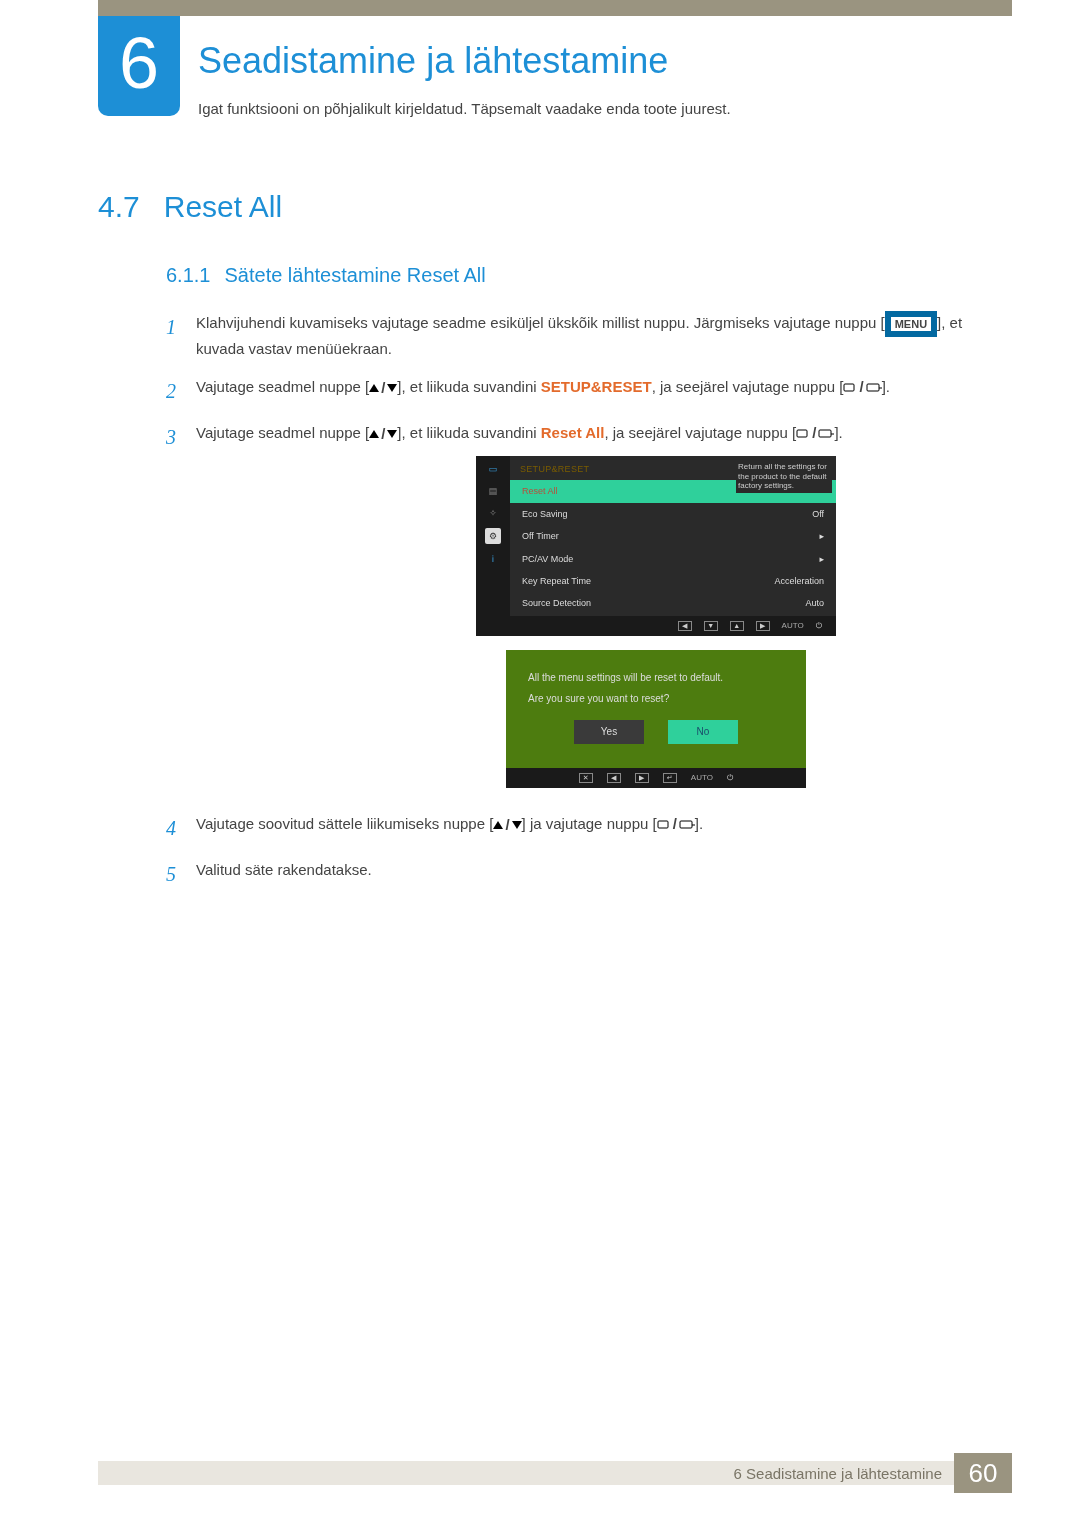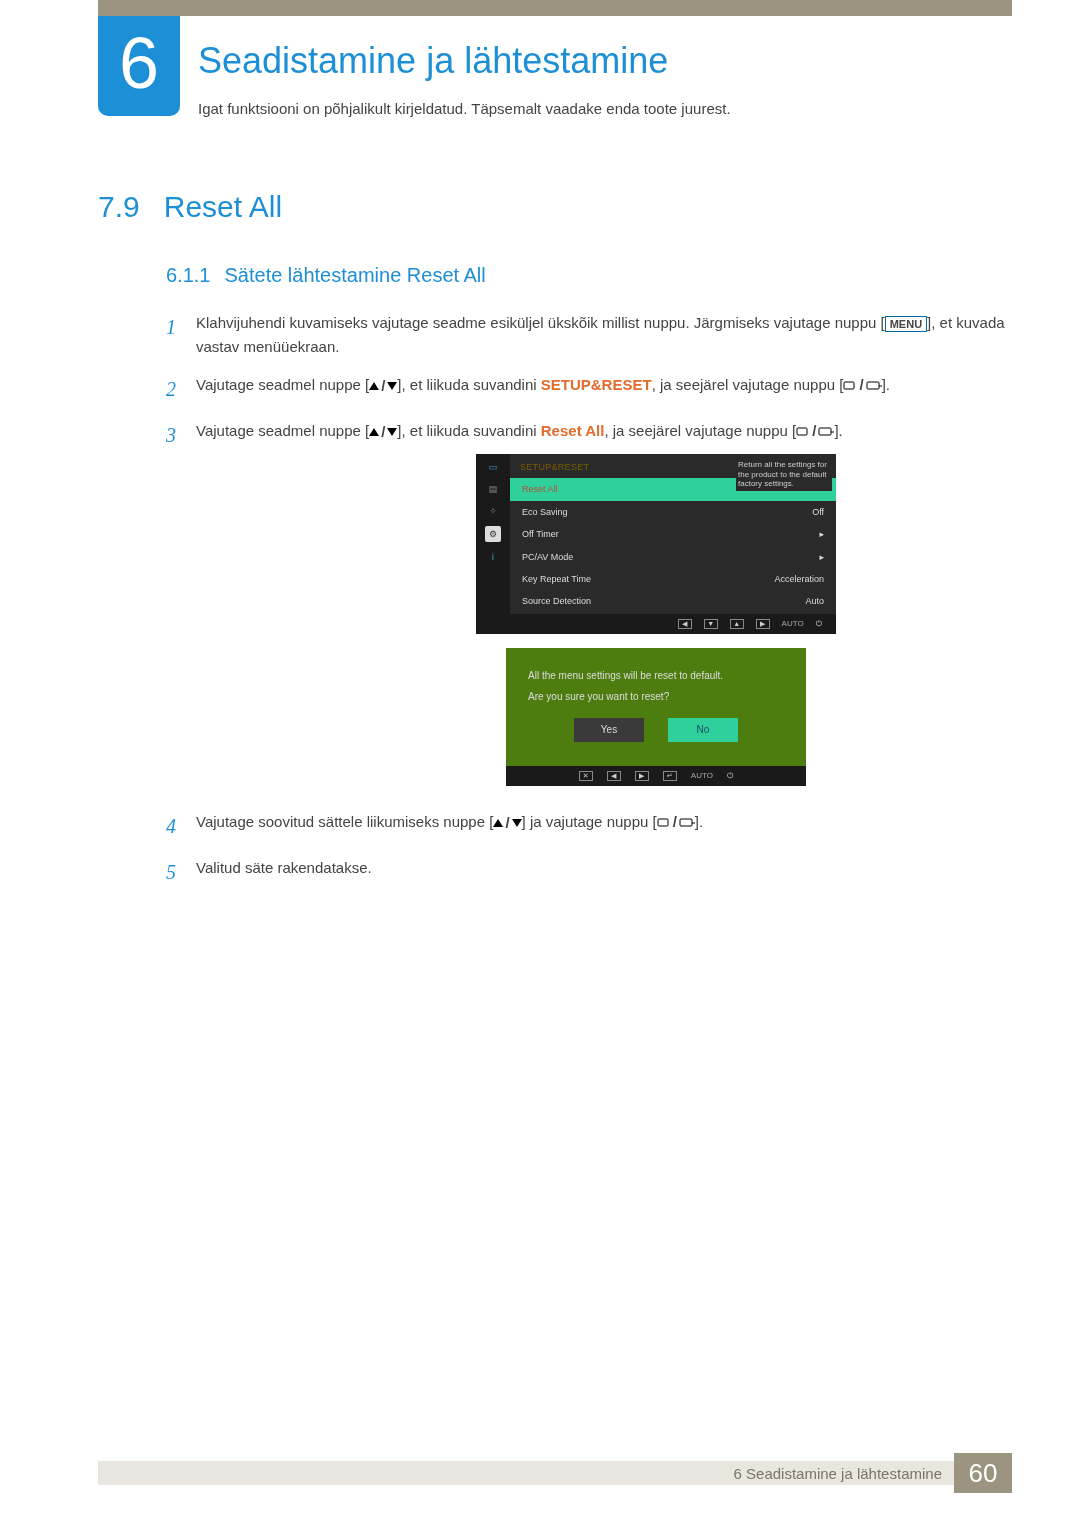--- a/index.html
+++ b/index.html
@@ -85,21 +85,21 @@
     flex: 0 0 30px;
     color: #1d8fd6;
     font-size: 20px;
     font-style: italic;
     font-family: Georgia, serif;
   }
   .step-text { flex: 1; }
   .hl { color: #e36b2c; font-weight: bold; }
   .menu-box {
     display: inline-block;
-    border: 1px solid #0369a1;
+    border: 6px solid #0369a1;
     padding: 0 4px;
     font-size: 11px;
     font-weight: bold;
     font-family: Arial, sans-serif;
     vertical-align: middle;
     line-height: 14px;
   }
   .btn-icon {
     display: inline-flex;
     align-items: center;
@@ -265,21 +265,21 @@
 <body>
 
 <div class="top-bar"></div>
 
 <div class="chapter-badge">6</div>
 <div class="chapter-title">Seadistamine ja lähtestamine</div>
 <div class="chapter-subtitle">Igat funktsiooni on põhjalikult kirjeldatud. Täpsemalt vaadake enda toote juurest.</div>
 
 <div class="section-block">
   <div class="section-title">
-    <span class="section-num">7.9</span><span>Reset All</span>
+    <span class="section-num">4.7</span><span>Reset All</span>
   </div>
 
   <div class="subsection-title">
     <span class="subsection-num">6.1.1</span><span>Sätete lähtestamine Reset All</span>
   </div>
 
   <div class="steps">
 
     <div class="step-row">
       <div class="step-num">1</div>

